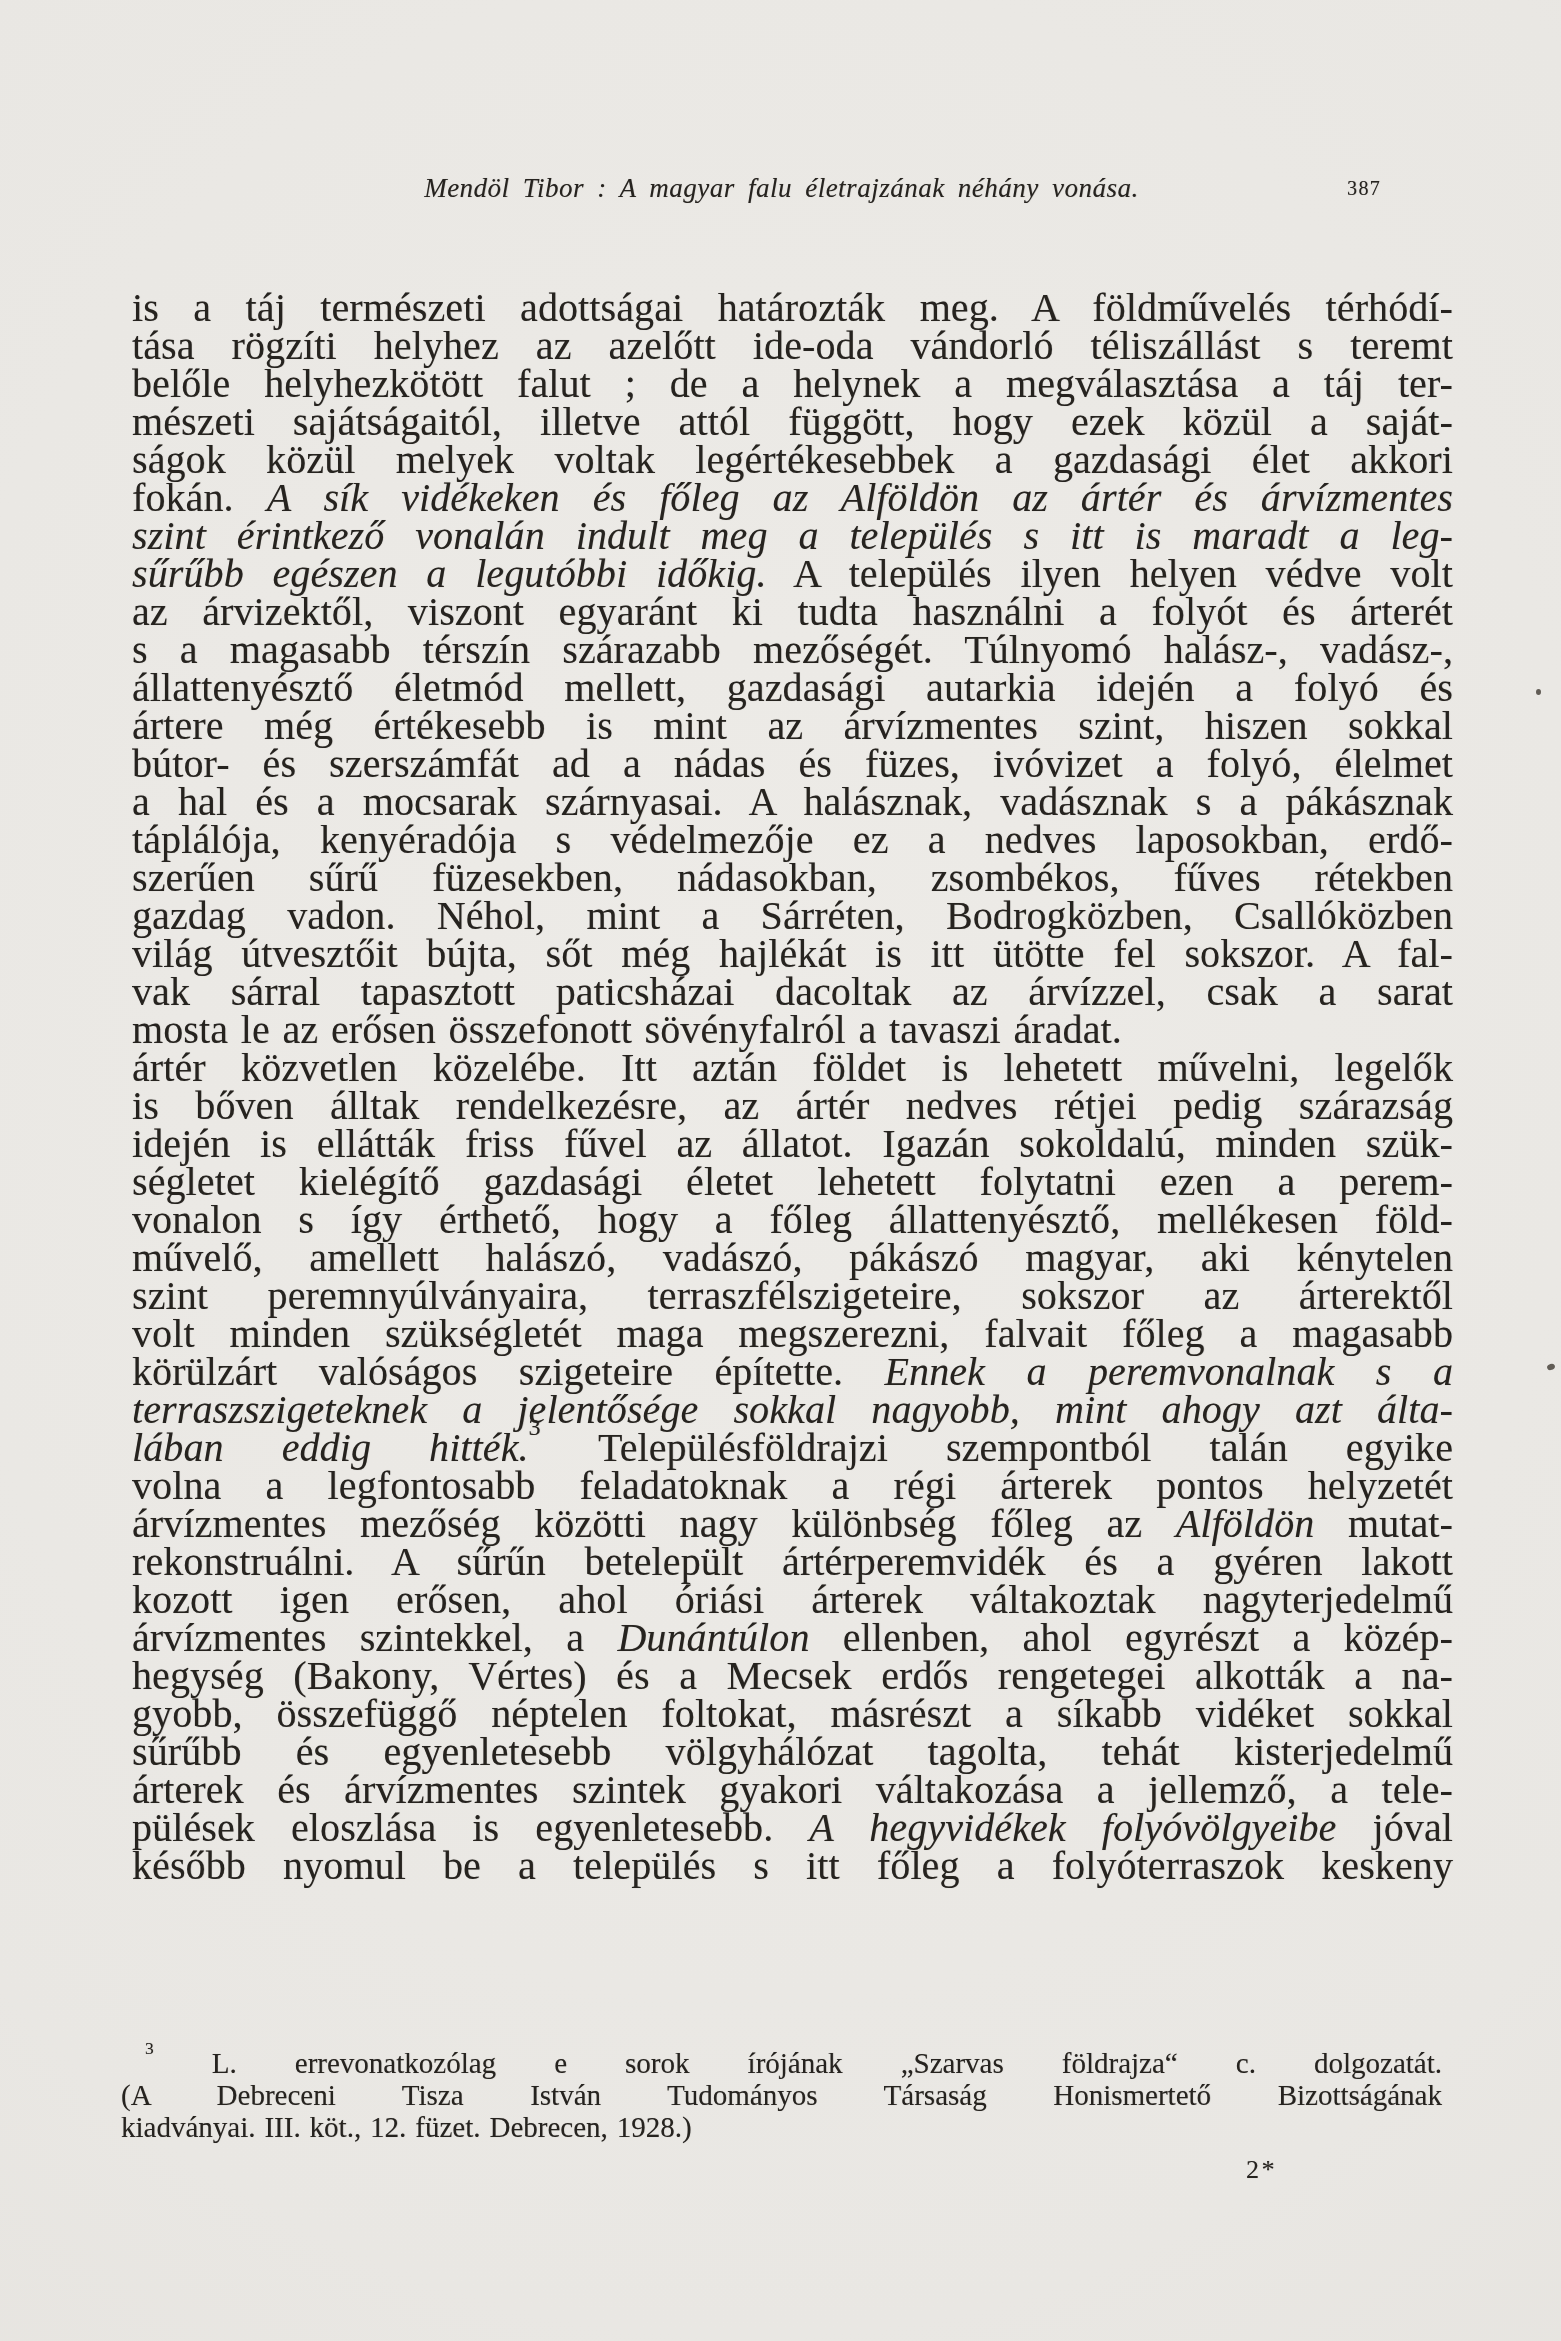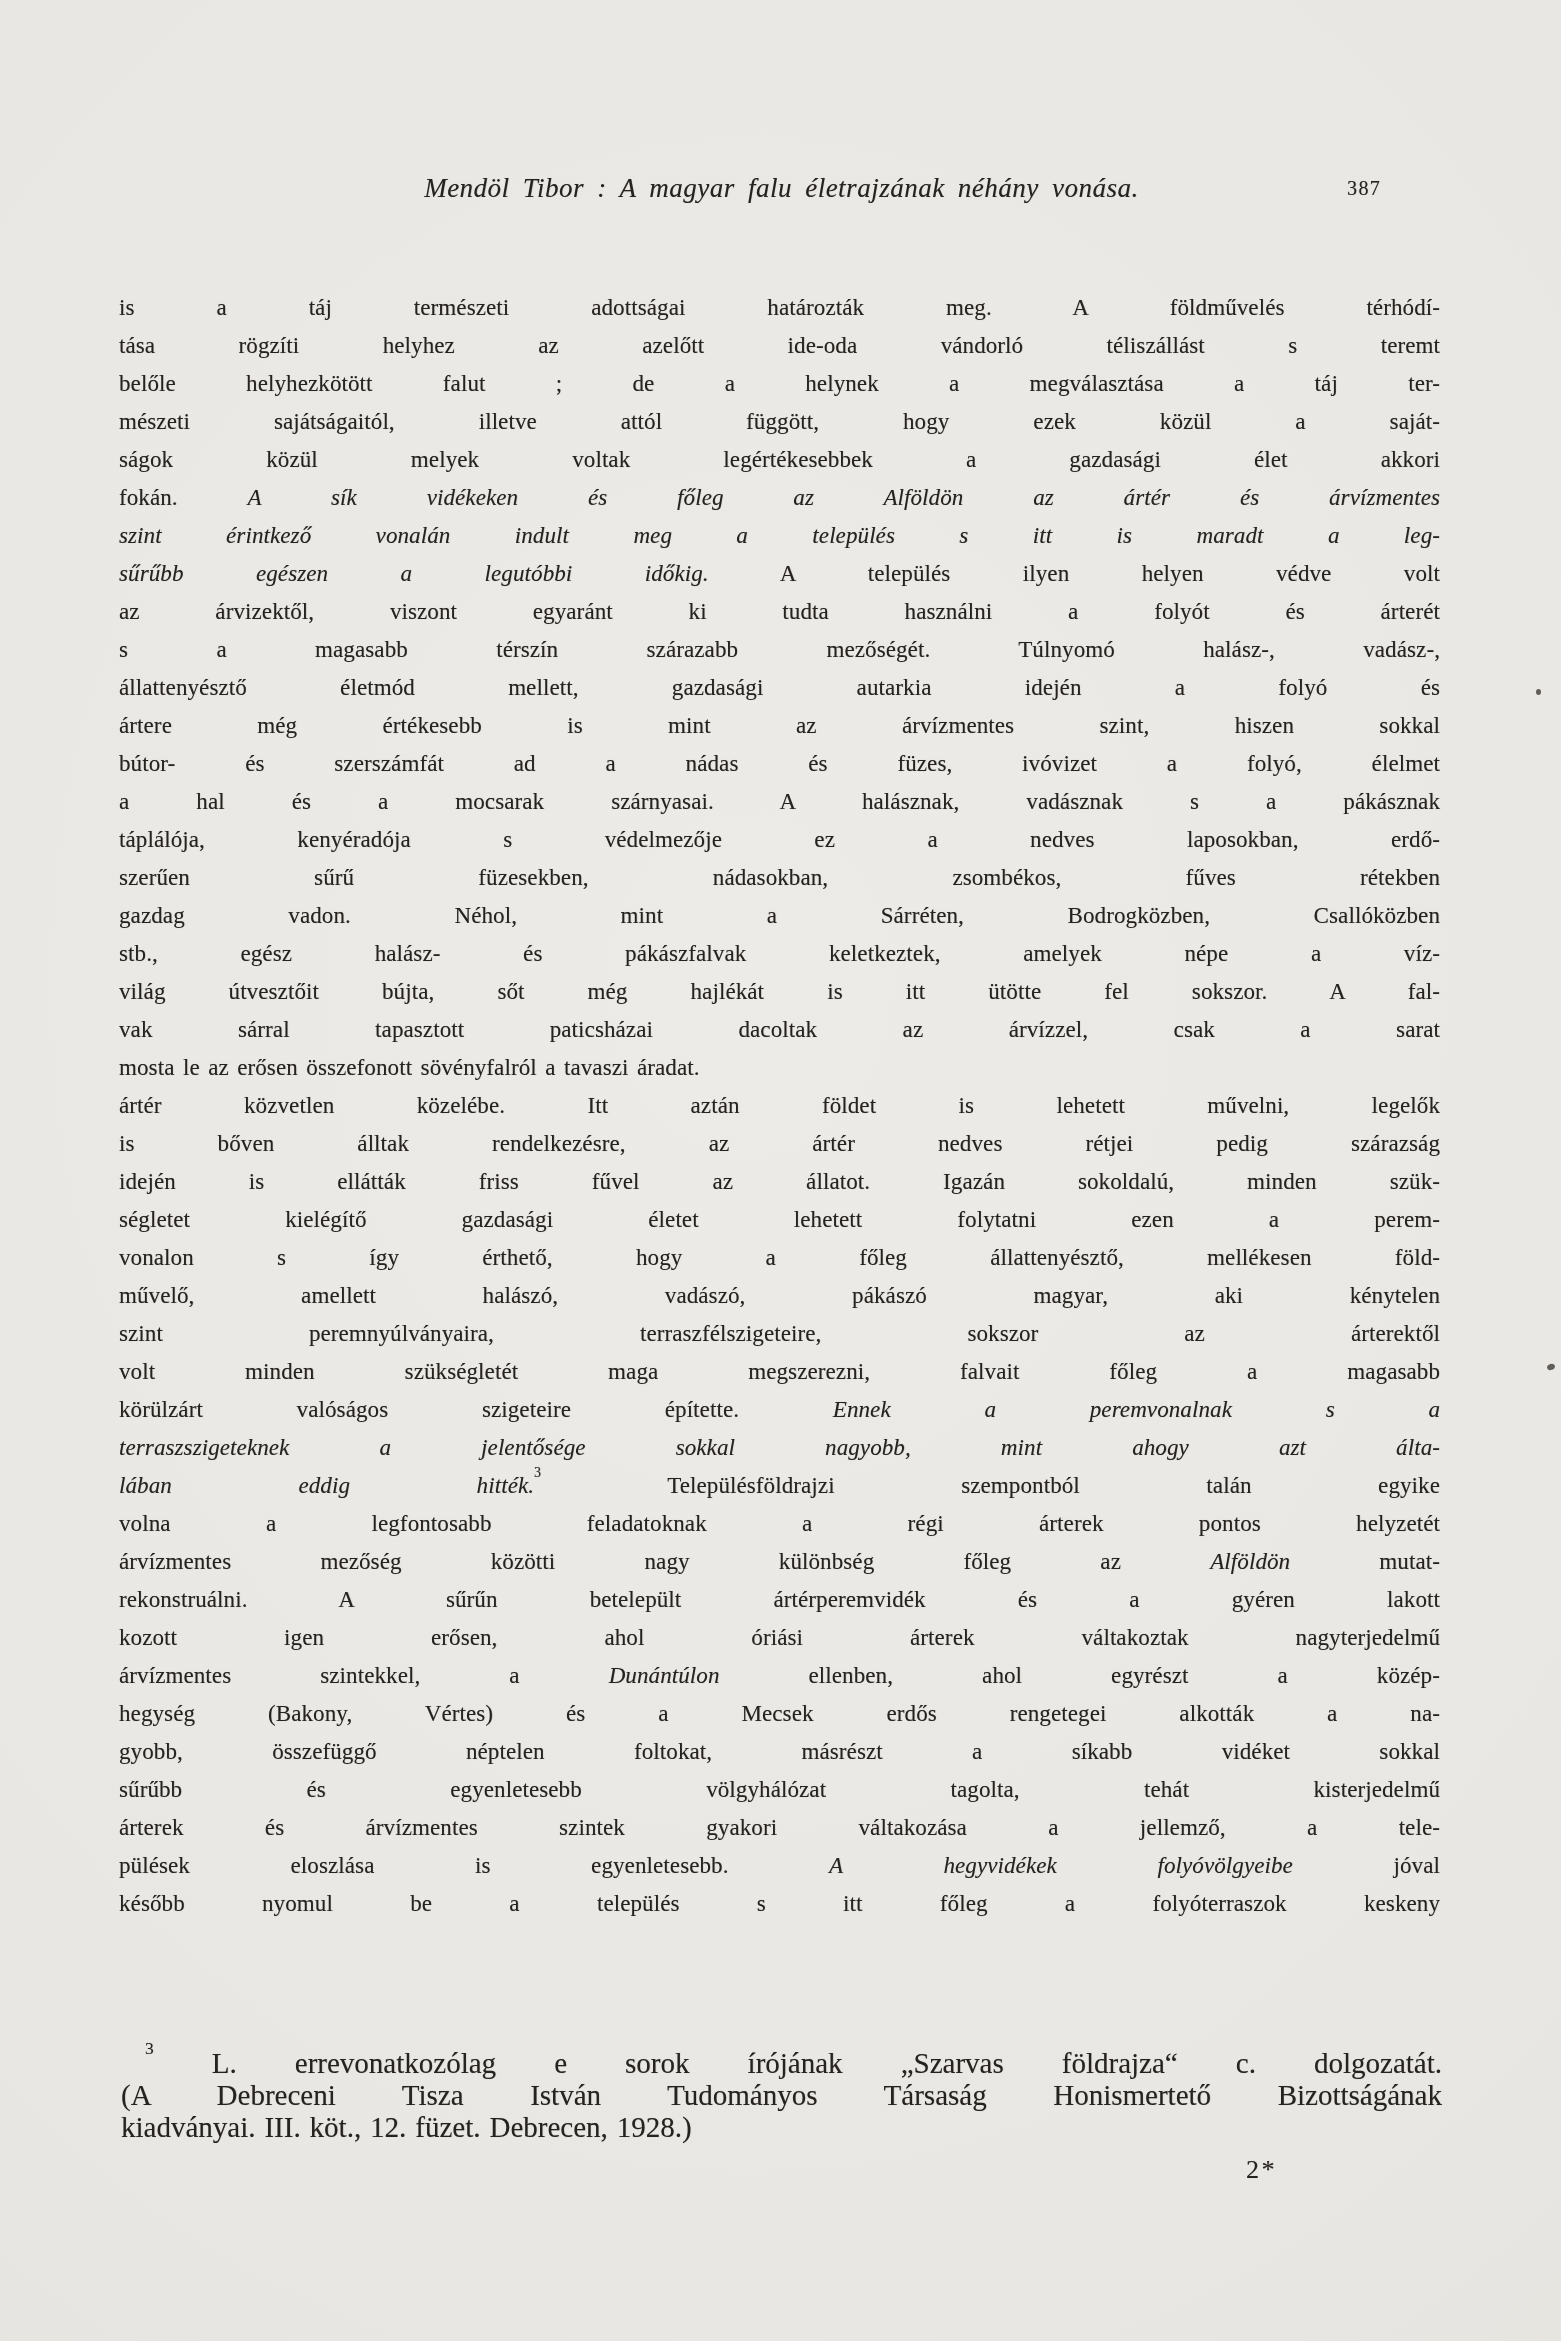--- a/index.html
+++ b/index.html
@@ -31,23 +31,23 @@
     top: 0;
     right: 61px;
     font-style: normal;
     font-size: 20px;
     letter-spacing: 1.3px;
     word-spacing: normal;
   }
   .body-text {
     position: absolute;
     top: 289px;
-    left: 119px;
+    left: 132px;
     width: 1321px;
-    font-size: 23px;
+    font-size: 40px;
     line-height: 38px;
     word-spacing: 2.6px;
     letter-spacing: 0.1px;
   }
   .tline { text-align: justify; text-align-last: justify; }
   .tline.end { text-align-last: left; }
   .body-text .tline.indent { text-indent: 33px; }
   .it { font-style: italic; }
   sup.fnmark {
     font-size: 0.6em;
@@ -102,21 +102,20 @@
       <div class="tline"><span class="it">sűrűbb egészen a legutóbbi időkig.</span><span> A település ilyen helyen védve volt</span></div>
       <div class="tline"><span>az árvizektől, viszont egyaránt ki tudta használni a folyót és árterét</span></div>
       <div class="tline"><span>s a magasabb térszín szárazabb mezőségét. Túlnyomó halász-, vadász-,</span></div>
       <div class="tline"><span>állattenyésztő életmód mellett, gazdasági autarkia idején a folyó és</span></div>
       <div class="tline"><span>ártere még értékesebb is mint az árvízmentes szint, hiszen sokkal</span></div>
       <div class="tline"><span>bútor- és szerszámfát ad a nádas és füzes, ivóvizet a folyó, élelmet</span></div>
       <div class="tline"><span>a hal és a mocsarak szárnyasai. A halásznak, vadásznak s a pákásznak</span></div>
       <div class="tline"><span>táplálója, kenyéradója s védelmezője ez a nedves laposokban, erdő-</span></div>
       <div class="tline"><span>szerűen sűrű füzesekben, nádasokban, zsombékos, fűves rétekben</span></div>
       <div class="tline"><span>gazdag vadon. Néhol, mint a Sárréten, Bodrogközben, Csallóközben</span></div>
-      <div class="tline"><span>stb., egész halász- és pákászfalvak keletkeztek, amelyek népe a víz-</span></div>
       <div class="tline"><span>világ útvesztőit bújta, sőt még hajlékát is itt ütötte fel sokszor. A fal-</span></div>
       <div class="tline"><span>vak sárral tapasztott paticsházai dacoltak az árvízzel, csak a sarat</span></div>
       <div class="tline end"><span>mosta le az erősen összefonott sövényfalról a tavaszi áradat.</span></div>
       <div class="tline"><span>ártér közvetlen közelébe. Itt aztán földet is lehetett művelni, legelők</span></div>
       <div class="tline"><span>is bőven álltak rendelkezésre, az ártér nedves rétjei pedig szárazság</span></div>
       <div class="tline"><span>idején is ellátták friss fűvel az állatot. Igazán sokoldalú, minden szük-</span></div>
       <div class="tline"><span>ségletet kielégítő gazdasági életet lehetett folytatni ezen a perem-</span></div>
       <div class="tline"><span>vonalon s így érthető, hogy a főleg állattenyésztő, mellékesen föld-</span></div>
       <div class="tline"><span>művelő, amellett halászó, vadászó, pákászó magyar, aki kénytelen</span></div>
       <div class="tline"><span>szint peremnyúlványaira, terraszfélszigeteire, sokszor az árterektől</span></div>

